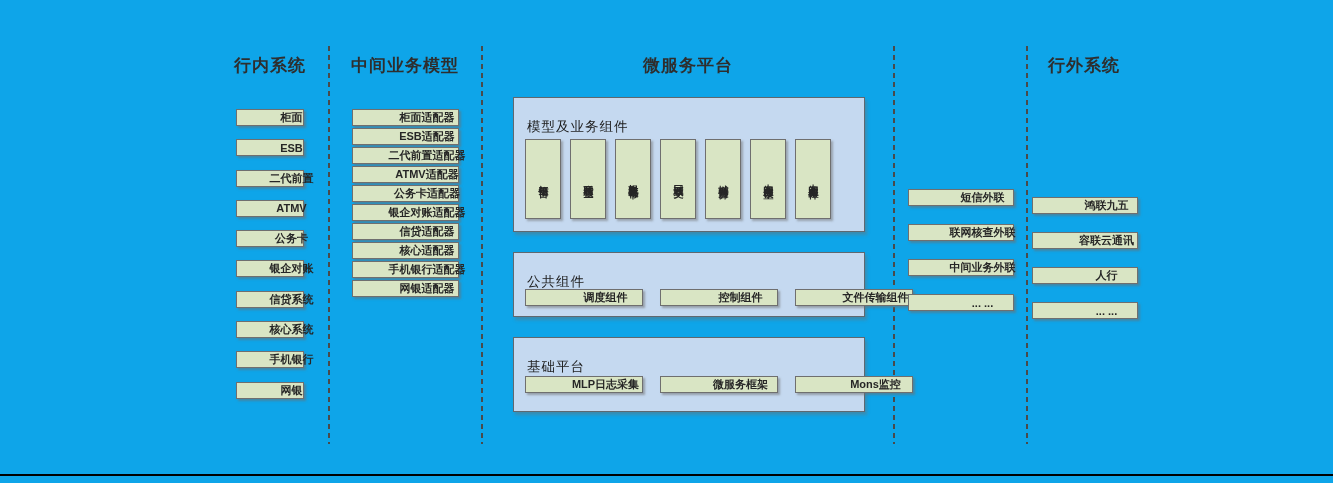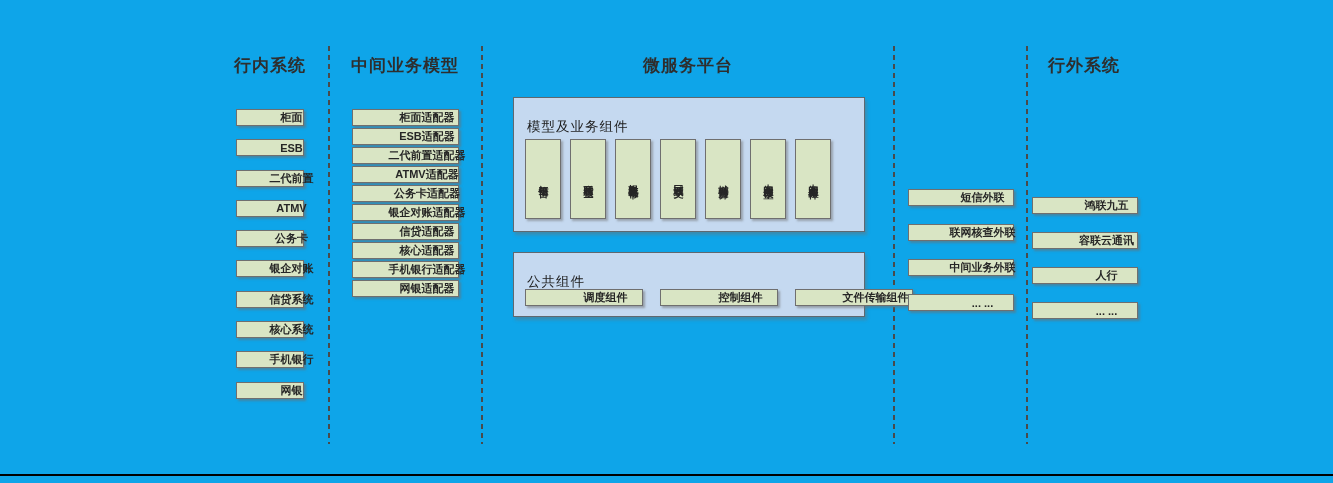--- a/index.html
+++ b/index.html
@@ -131,20 +131,28 @@
 
   <div class="panel" style="top:252px;height:65px;">
     <div class="panel-label">公共组件</div>
     <div class="hrow" style="top:36px;">
       <div class="gbox">调度组件</div>
       <div class="gbox">控制组件</div>
       <div class="gbox">文件传输组件</div>
     </div>
   </div>
 
+  <div class="panel" style="top:337px;height:75px;">
+    <div class="panel-label">基础平台</div>
+    <div class="hrow" style="top:38px;">
+      <div class="gbox">MLP日志采集</div>
+      <div class="gbox">微服务框架</div>
+      <div class="gbox">Mons监控</div>
+    </div>
+  </div>
 
   <div class="vstack stack4" style="left:908px;top:189px;align-items:flex-end;">
     <div class="gbox">短信外联</div>
     <div class="gbox">联网核查外联</div>
     <div class="gbox">中间业务外联</div>
     <div class="gbox">... ...</div>
   </div>
 
   <div class="vstack stack4" style="left:1032px;top:197px;justify-content:flex-end;">
     <div class="gbox">鸿联九五</div>

